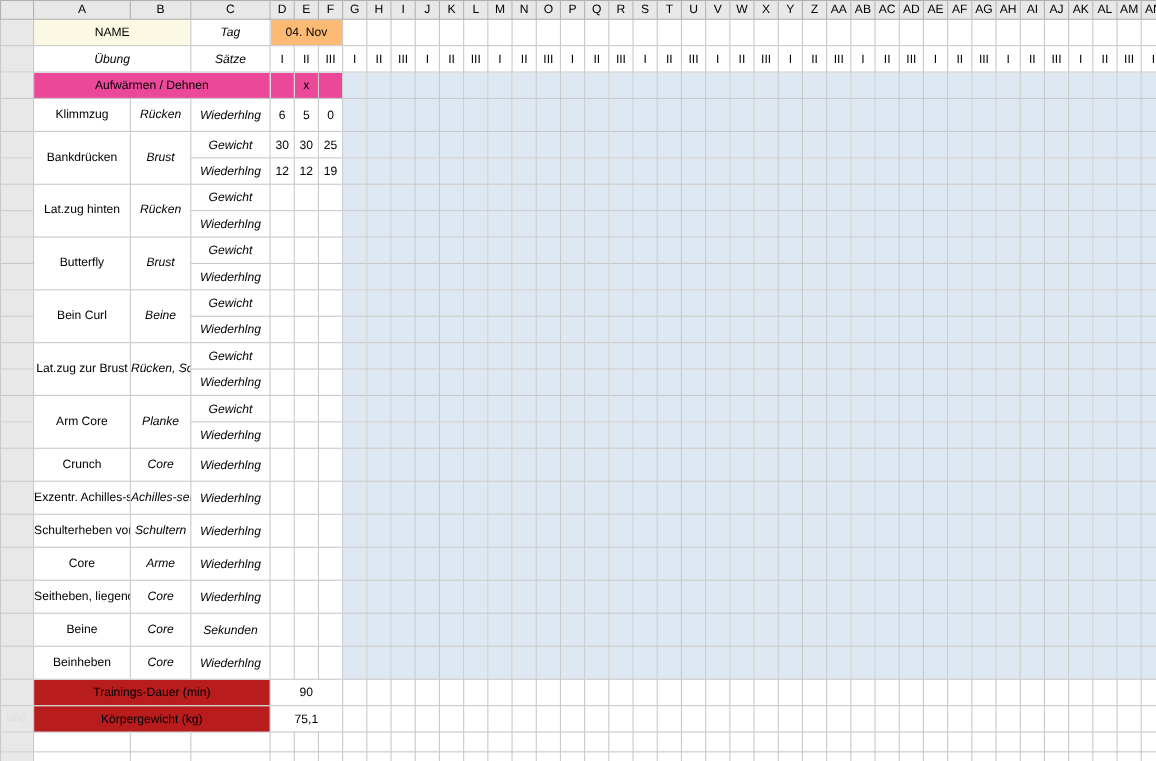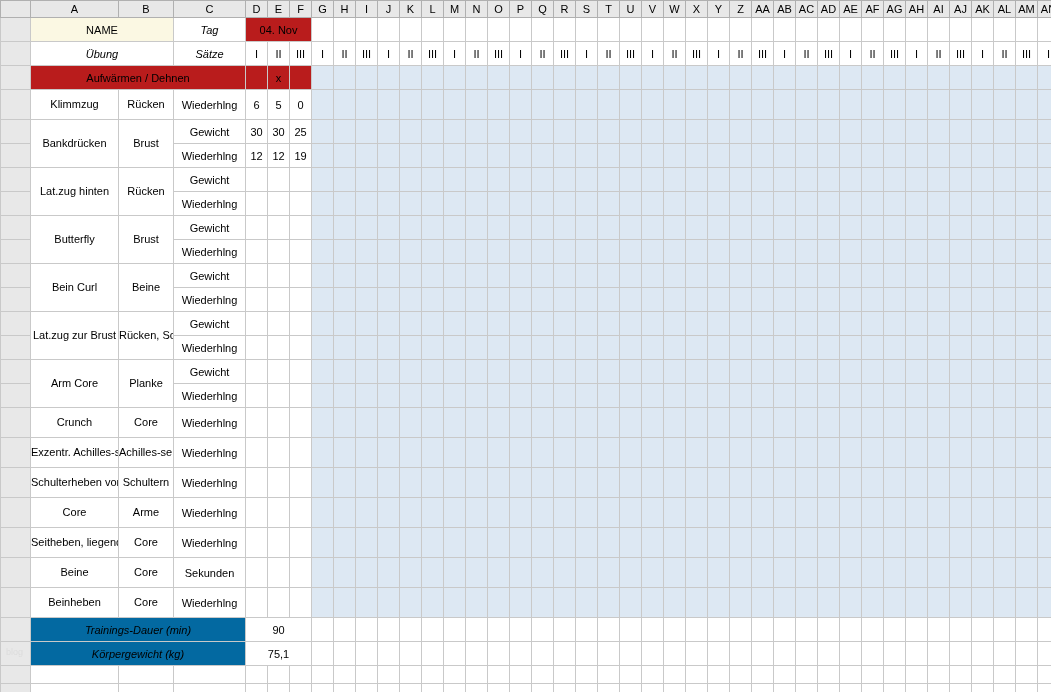--- a/index.html
+++ b/index.html
@@ -73,47 +73,47 @@
     text-align: center;
   }
   td.label-bold {
     font-weight: bold;
     text-align: center;
     background: #ffffff;
   }
   td.label-plain {
     text-align: center;
     background: #ffffff;
+    font-style: italic;
   }
   td.label-italic {
-    font-style: italic;
     font-weight: bold;
     text-align: right;
     padding-right: 5px;
-    background: #0369a1;
+    background: #b91c1c;
   }
   td.sub-head {
     font-style: italic;
     font-weight: bold;
     text-align: center;
     background: #ffffff;
   }
   td.warmup {
-    background: #b91c1c;
+    background: #ec4899;
     font-weight: bold;
     text-align: center;
   }
   td.roman {
     font-weight: bold;
     font-size: 10px;
     background: #ffffff;
   }
   td.tag-date {
     text-align: center;
-    background: #b91c1c;
+    background: #fdba74;
   }
   td.value {
     text-align: center;
     background: #ffffff;
   }
   .wrap2 {
     white-space: normal;
     line-height: 1.15;
   }
   td.blockedge {

